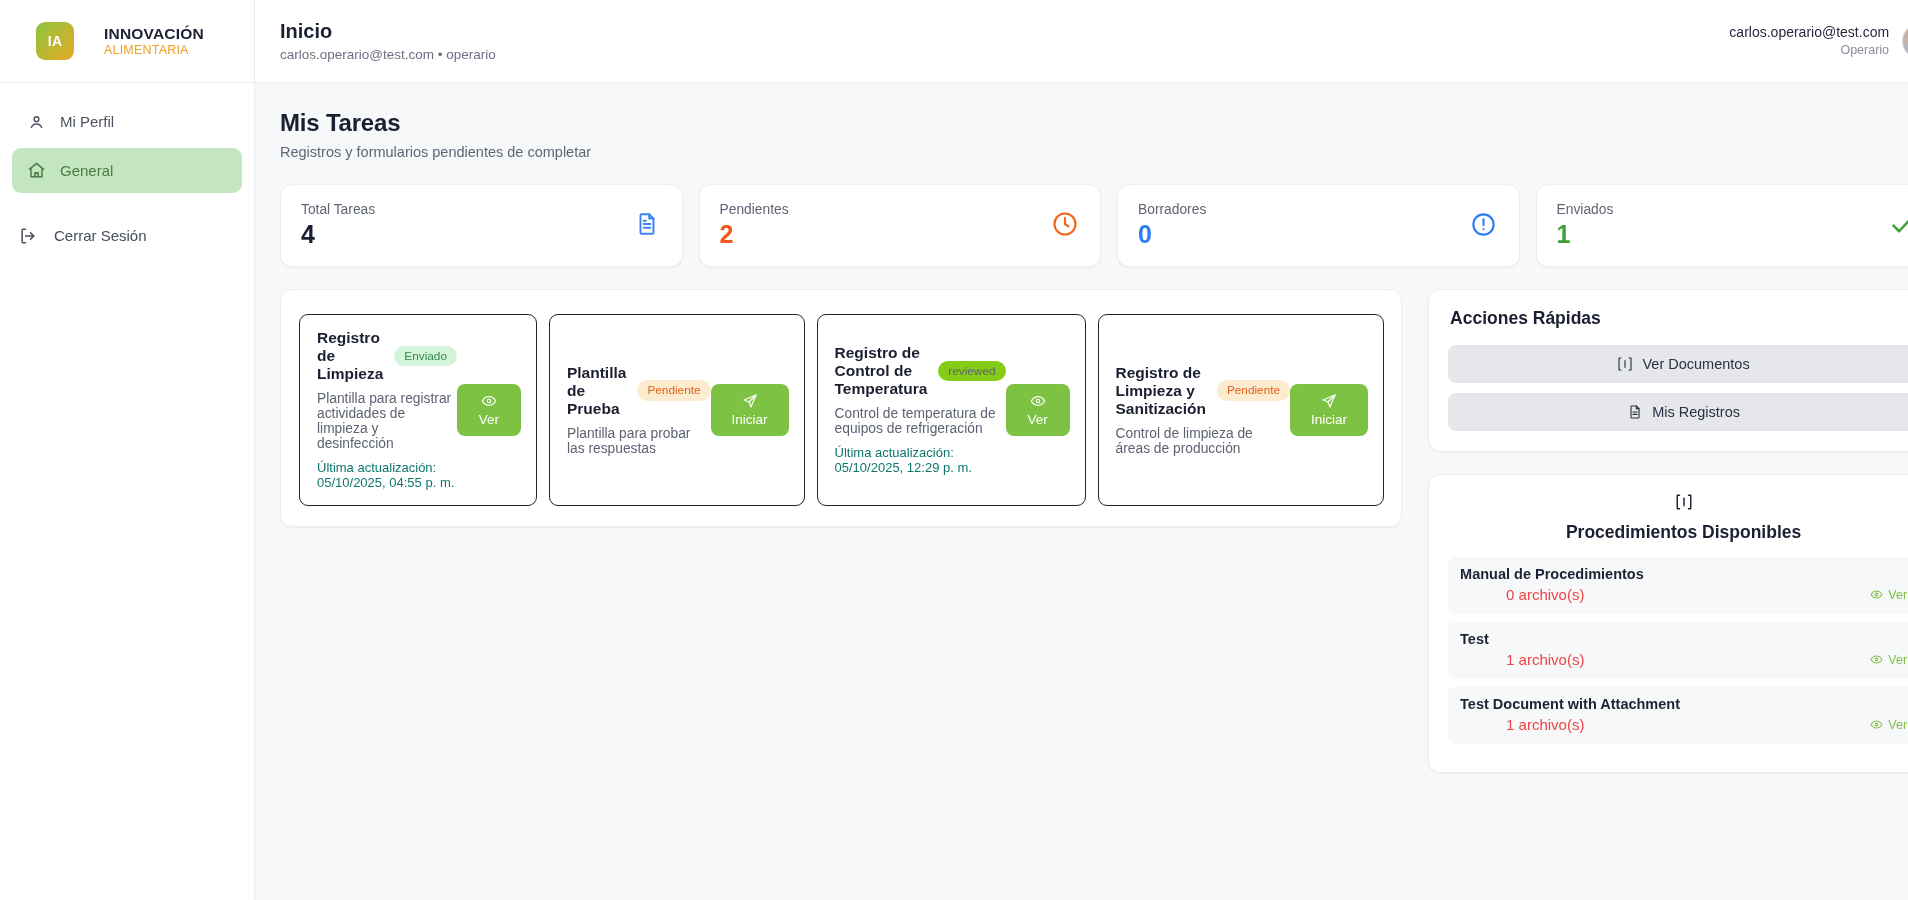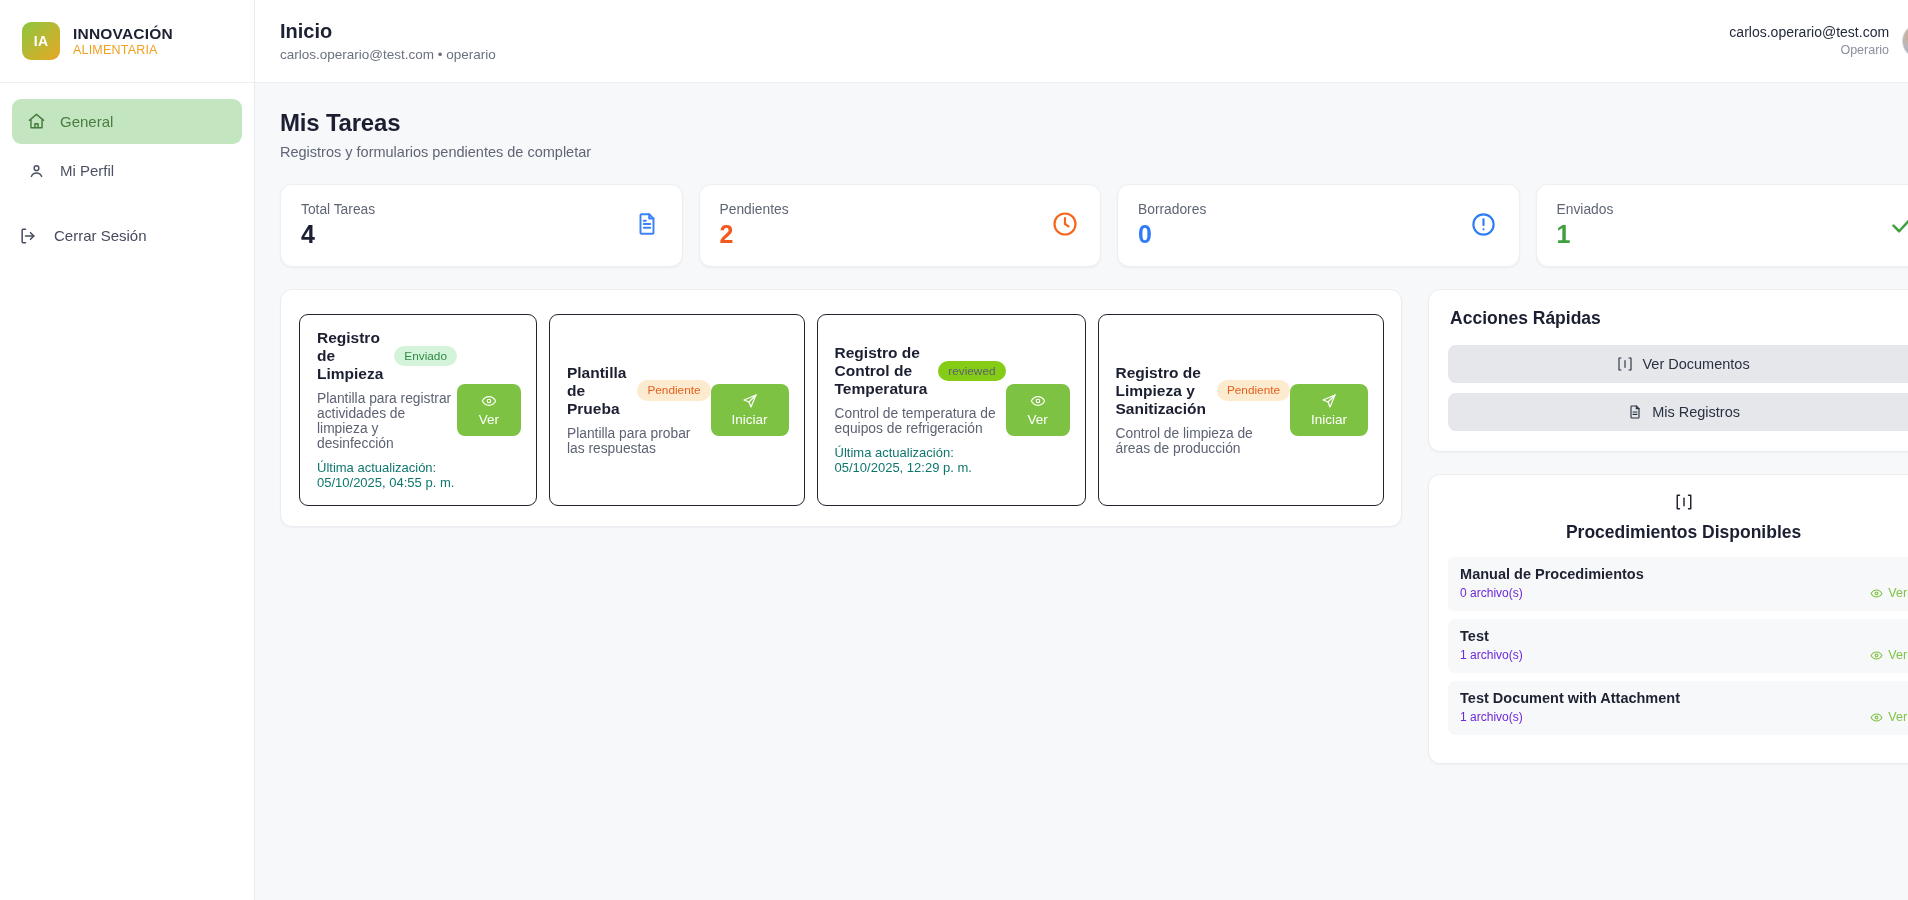--- a/index.html
+++ b/index.html
@@ -15,22 +15,22 @@
   
   .sidebar {
     width: 255px; height: 900px;
     background: #ffffff;
     border-right: 1px solid #e8eaee;
     display: flex; flex-direction: column;
     flex: 0 0 255px;
   }
   .brand {
     height: 83px;
-    display: flex; align-items: center; gap: 13px;
-    padding: 0 22px;
+    display: flex; align-items: center; gap: 30px;
+    padding: 0 36px;
     border-bottom: 1px solid #eceef1;
   }
   .brand-logo {
     width: 38px; height: 38px; border-radius: 9px;
     background: linear-gradient(135deg, #8cc63f 0%, #e8a825 100%);
     color: #fff; font-weight: bold; font-size: 14px;
     display: flex; align-items: center; justify-content: center;
     letter-spacing: .3px;
   }
   .brand-text { line-height: 1.15; }
@@ -158,58 +158,58 @@
   .proc-panel { padding: 18px 18px 20px 19px; }
   .proc-title { display: flex; align-items: center; gap: 11px; font-size: 17.5px; font-weight: bold; color: #1b1f31; flex-direction: column; }
   .proc-list { margin-top: 14px; display: flex; flex-direction: column; }
   .proc-item {
     background: #f7f8fa; border-radius: 7px;
     padding: 9px 12px 11px 12px;
     margin-bottom: 8px;
   }
   .proc-name { font-size: 14.5px; font-weight: bold; color: #1e2233; }
   .proc-row { display: flex; align-items: center; justify-content: space-between; margin-top: 4px; }
-  .proc-count { font-size: 12px; color: #6d28d9; }
+  .proc-count { font-size: 15px; color: #ef4444; margin-left: 46px; }
   .proc-ver { display: flex; align-items: center; gap: 5px; font-size: 12.5px; color: #7dc242; cursor: pointer; }
   svg { display: block; }
 </style>
 </head>
 <body>
 
 <div class="app">
 
   <aside class="sidebar">
     <div class="brand">
       <div class="brand-logo">IA</div>
       <div class="brand-text">
         <div class="brand-title">INNOVACIÓN</div>
         <div class="brand-sub">ALIMENTARIA</div>
       </div>
     </div>
 
     <nav class="nav">
+      <div class="nav-item">
+        <span class="nav-icon">
+          <svg width="19" height="19" viewBox="0 0 24 24" fill="none" stroke="#4b5263" stroke-width="1.8" stroke-linecap="round" stroke-linejoin="round">
+            <circle cx="12" cy="9" r="3"></circle>
+              <path d="M5.5 19.5a7 7 0 0 1 13 0"></path>
+          </svg>
+        </span>
+        <span class="nav-label">Mi Perfil</span>
+      </div>
+
       <div class="nav-item active">
         <span class="nav-icon">
           <svg width="19" height="19" viewBox="0 0 24 24" fill="none" stroke="#4a7c42" stroke-width="1.9" stroke-linecap="round" stroke-linejoin="round">
             <path d="M3 10.5L12 3l9 7.5"></path>
               <path d="M5 10v10h14V10"></path>
               <path d="M10 20v-5h4v5"></path>
           </svg>
         </span>
         <span class="nav-label">General</span>
-      </div>
-
-      <div class="nav-item">
-        <span class="nav-icon">
-          <svg width="19" height="19" viewBox="0 0 24 24" fill="none" stroke="#4b5263" stroke-width="1.8" stroke-linecap="round" stroke-linejoin="round">
-            <circle cx="12" cy="9" r="3"></circle>
-              <path d="M5.5 19.5a7 7 0 0 1 13 0"></path>
-          </svg>
-        </span>
-        <span class="nav-label">Mi Perfil</span>
       </div>
 
       <div class="nav-item logout">
         <span class="nav-icon">
           <svg width="20" height="20" viewBox="0 0 24 24" fill="none" stroke="#454c5e" stroke-width="1.8" stroke-linecap="round" stroke-linejoin="round">
             <path d="M9 4H6a1 1 0 0 0-1 1v14a1 1 0 0 0 1 1h3"></path>
               <path d="M15 16l4-4-4-4"></path>
               <path d="M19 12H9"></path>
           </svg>
         </span>

